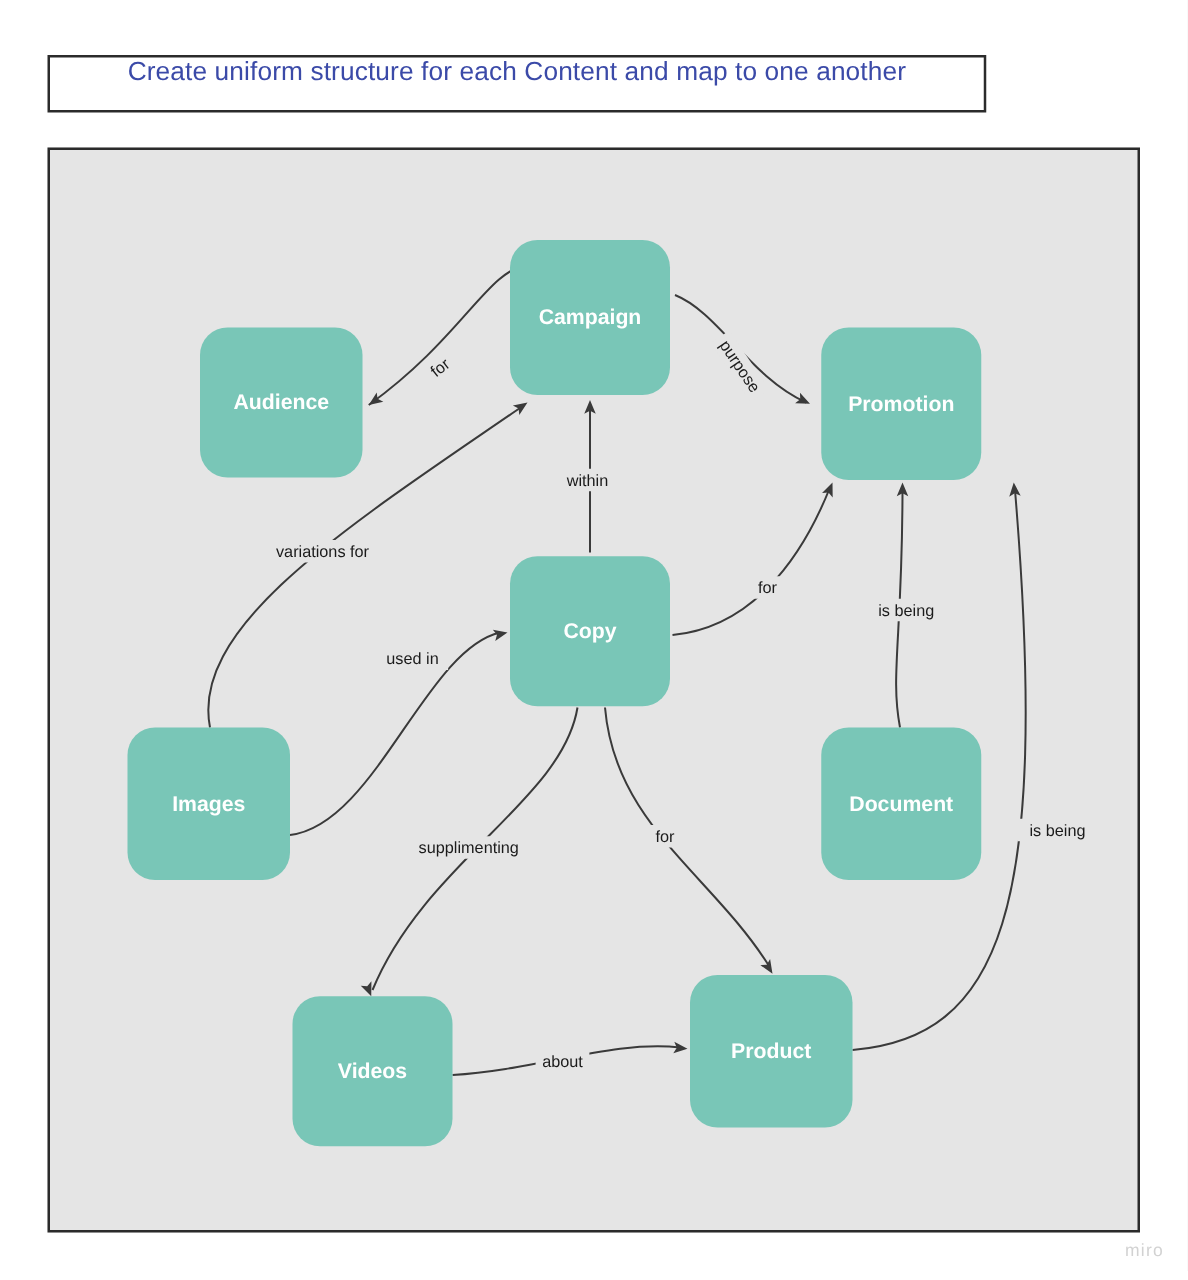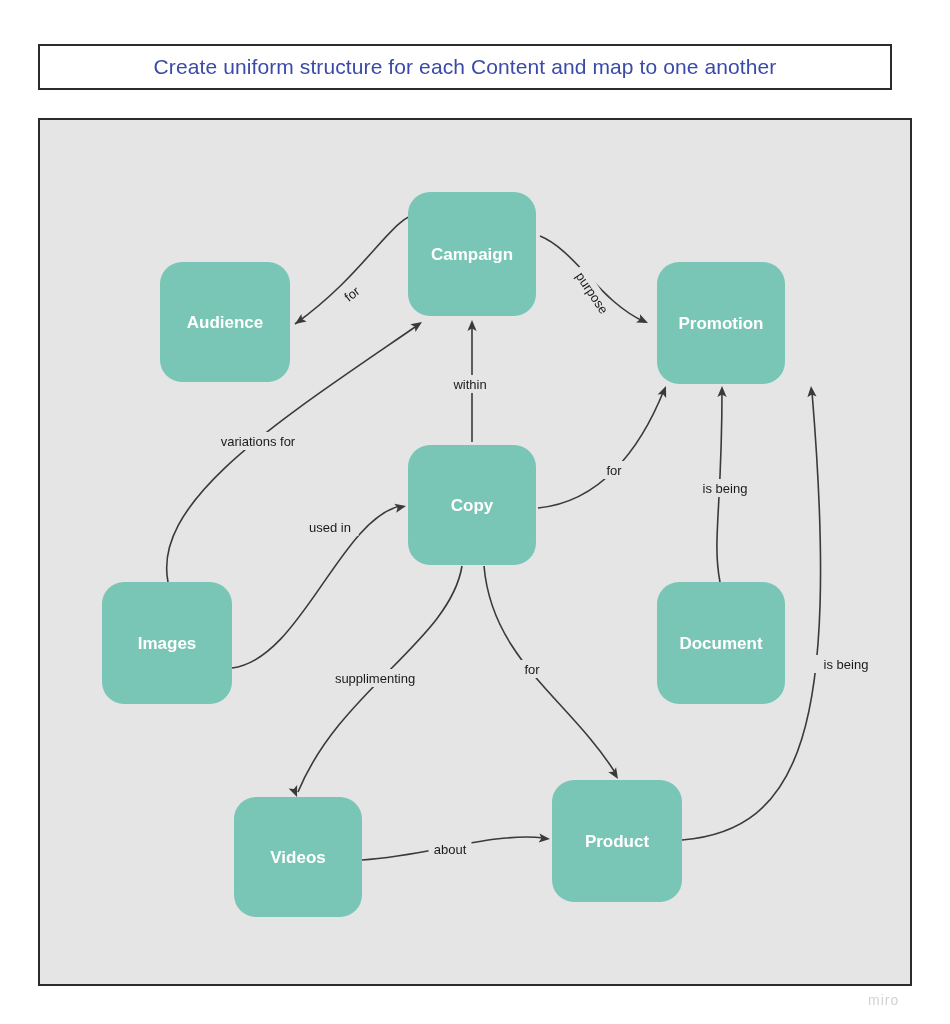--- a/index.html
+++ b/index.html
@@ -18,27 +18,27 @@
     position: absolute;
     inset: 0;
     width: 950px;
     height: 1024px;
   }
   
   #title-bar {
     position: absolute;
     left: 38px;
     top: 44px;
-    width: 854px;
+    width: 751px;
     height: 46px;
     background: #ffffff;
     border: 2px solid #2b2b2b;
     box-sizing: border-box;
     display: flex;
-    align-items: center;
+    align-items: flex-start;
     justify-content: center;
   }
   #title-text {
     color: #3b4aa8;
     font-size: 21px;
     font-family: "Liberation Sans", sans-serif;
     font-weight: 400;
     letter-spacing: 0.1px;
     white-space: nowrap;
   }
@@ -81,21 +81,21 @@
   .edge-label {
     fill: #1b1b1b;
     font-family: "Liberation Sans", sans-serif;
     font-size: 13px;
     text-anchor: middle;
     dominant-baseline: central;
   }
   
   #watermark {
     position: absolute;
-    left: 868px;
+    left: 900px;
     top: 992px;
     color: #d2d2d2;
     font-size: 14px;
     font-family: "Liberation Sans", sans-serif;
     letter-spacing: 1px;
   }
 </style>
 </head>
 <body>
 

